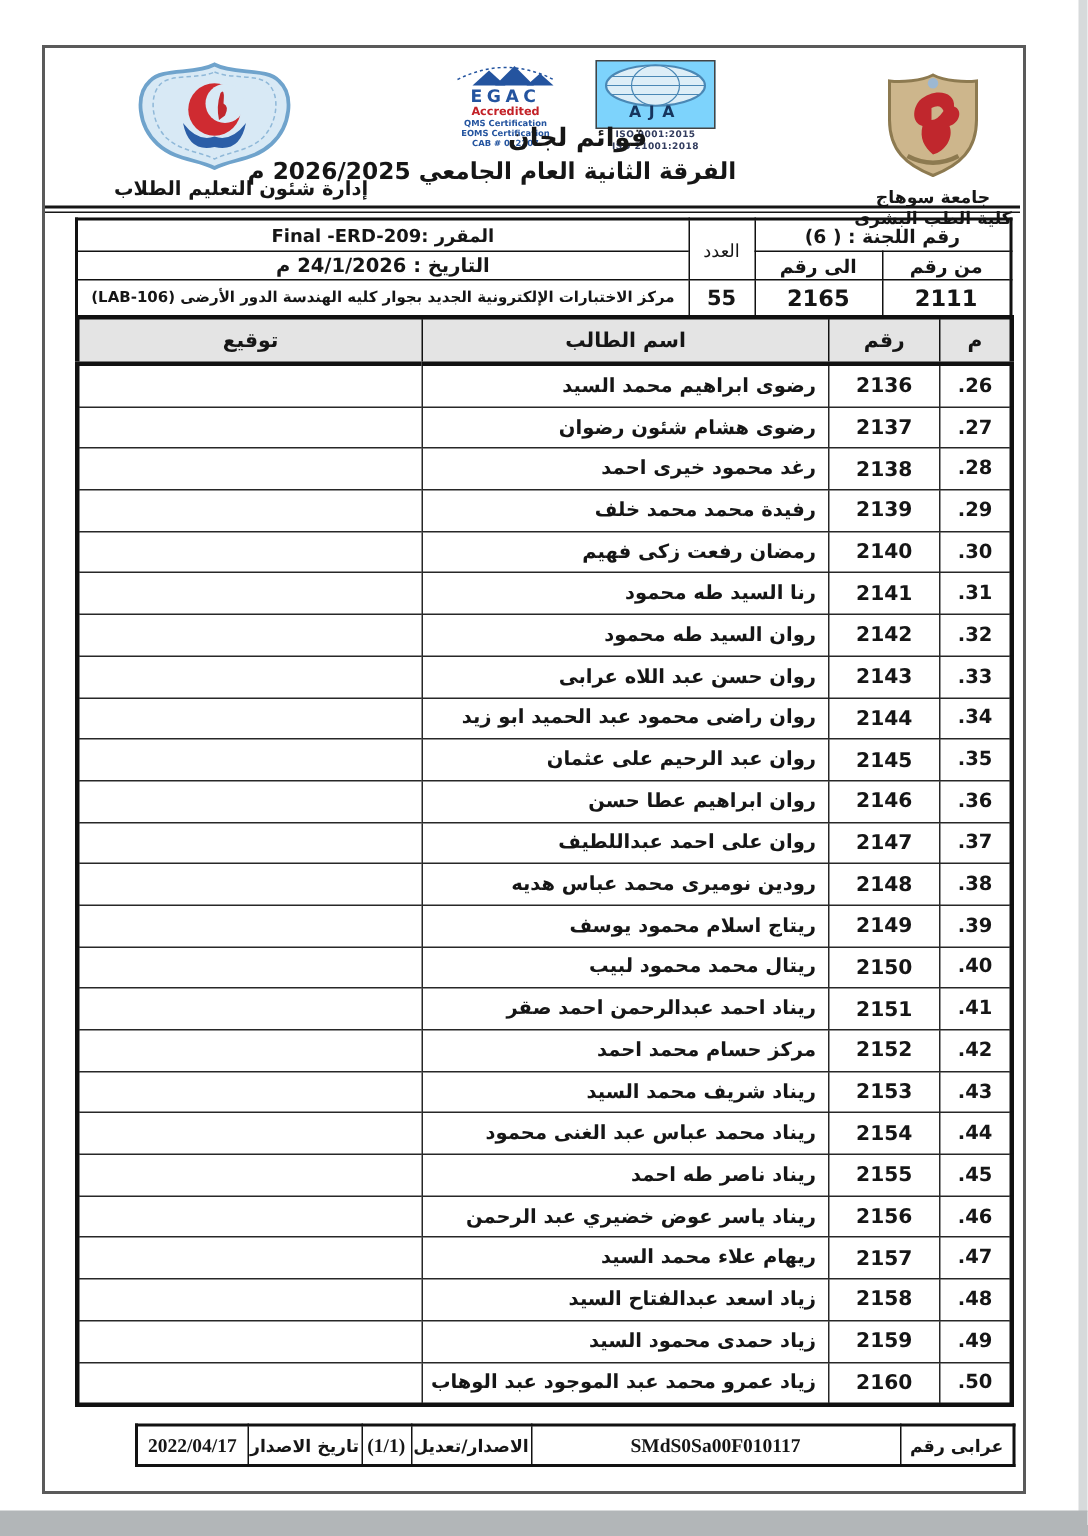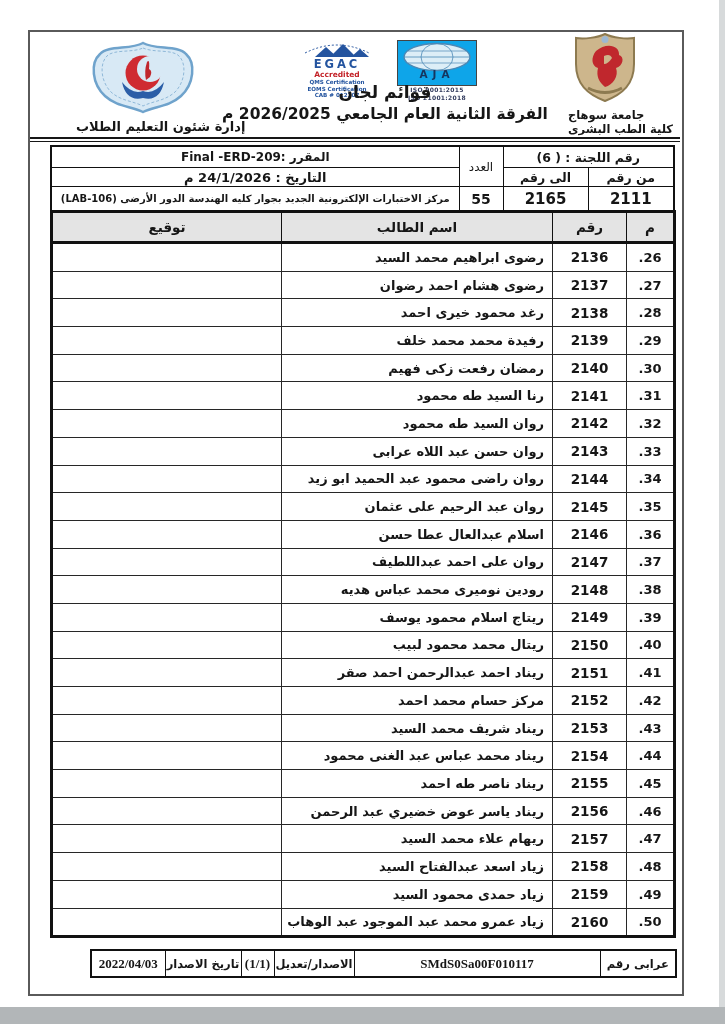--- a/index.html
+++ b/index.html
@@ -5,27 +5,27 @@
   html,body{margin:0;padding:0;background:#fff;}
   body{width:725px;height:1024px;position:relative;font-family:"DejaVu Sans",sans-serif;color:#161616;overflow:hidden;}
   .page{position:absolute;inset:0;background:#ffffff;}
   .right-band{position:absolute;right:0;top:0;width:6px;height:1008px;background:#d7dadb;}
   .bottom-band{position:absolute;left:0;top:1007px;width:725px;height:17px;background:#b2b6b8;}
   .frame{position:absolute;left:28px;top:30px;width:652px;height:962px;border:2px solid #5a5a5a;background:#fff;}
 
   
   .logo-admin{position:absolute;left:76px;top:40px;width:134px;text-align:center;}
   .logo-admin .caption{font-size:13px;font-weight:bold;margin-top:1px;white-space:nowrap;}
-  .logo-univ{position:absolute;left:568px;top:30px;width:108px;text-align:left;}
+  .logo-univ{position:absolute;left:568px;top:46px;width:108px;text-align:center;}
   .logo-univ .caption{font-size:11.5px;font-weight:bold;line-height:1.18;margin-top:1px;}
   .center-logos{position:absolute;left:285px;top:40px;width:200px;display:flex;justify-content:center;align-items:flex-start;gap:16px;}
-  .aja-box{border:1px solid #444;padding:1px 2px;background:#0ea5e9;text-decoration:underline;}
+  .aja-box{border:1px solid #444;padding:1px 2px;background:#7dd3fc;text-decoration:underline;}
   .aja-iso{font-size:6px;font-weight:bold;color:#323c5e;line-height:1.25;text-align:center;letter-spacing:.3px;}
   .doc-title{position:absolute;left:285px;top:82px;width:200px;text-align:center;font-size:17px;font-weight:bold;}
-  .doc-subtitle{position:absolute;left:165px;top:105px;width:440px;text-align:center;font-size:15.5px;font-weight:bold;direction:rtl;}
+  .doc-subtitle{position:absolute;left:165px;top:105px;width:440px;text-align:left;font-size:15.5px;font-weight:bold;direction:rtl;}
   .header-rule{position:absolute;left:30px;top:137px;width:650px;height:2px;border-top:2px solid #161616;border-bottom:1px solid #161616;}
 
   
   .info-table{position:absolute;left:50px;top:145px;}
   .info-table table{border-collapse:collapse;table-layout:fixed;width:623px;border:2px solid #111;direction:rtl;}
   .info-table td{border:1px solid #111;padding:0 3px;text-align:center;vertical-align:middle;overflow:hidden;white-space:nowrap;}
   .cell-committee{font-size:12.5px;font-weight:bold;height:20px;margin-left:40px;}
   .cell-count-label{font-size:12px;font-weight:normal;}
   .cell-course{font-size:12px;font-weight:bold;height:20px;}
   .cell-range-label{font-size:12.5px;font-weight:bold;height:18px;}
@@ -167,21 +167,21 @@
       <tbody>
           <tr>
             <td class="td-serial">26.</td>
             <td class="td-number">2136</td>
             <td class="td-name">رضوى ابراهيم محمد السيد</td>
             <td class="td-sign"></td>
           </tr>
           <tr>
             <td class="td-serial">27.</td>
             <td class="td-number">2137</td>
-            <td class="td-name">رضوى هشام احمد رضوان</td>
+            <td class="td-name">رضوى هشام شئون رضوان</td>
             <td class="td-sign"></td>
           </tr>
           <tr>
             <td class="td-serial">28.</td>
             <td class="td-number">2138</td>
             <td class="td-name">رغد محمود خيرى احمد</td>
             <td class="td-sign"></td>
           </tr>
           <tr>
             <td class="td-serial">29.</td>
@@ -221,21 +221,21 @@
           </tr>
           <tr>
             <td class="td-serial">35.</td>
             <td class="td-number">2145</td>
             <td class="td-name">روان عبد الرحيم على عثمان</td>
             <td class="td-sign"></td>
           </tr>
           <tr>
             <td class="td-serial">36.</td>
             <td class="td-number">2146</td>
-            <td class="td-name">اسلام عبدالعال عطا حسن</td>
+            <td class="td-name">روان ابراهيم عطا حسن</td>
             <td class="td-sign"></td>
           </tr>
           <tr>
             <td class="td-serial">37.</td>
             <td class="td-number">2147</td>
             <td class="td-name">روان على احمد عبداللطيف</td>
             <td class="td-sign"></td>
           </tr>
           <tr>
             <td class="td-serial">38.</td>
@@ -329,18 +329,18 @@
           <col style="width:76px">
           <col style="width:74px">
         </colgroup>
       <tbody>
           <tr>
         <td class="ft-label">عرابى رقم</td>
         <td class="ft-serif" dir="ltr">SMdS0Sa00F010117</td>
         <td class="ft-label">الاصدار/تعديل</td>
         <td class="ft-serif" dir="ltr">(1/1)</td>
         <td class="ft-label">تاريخ الاصدار</td>
-        <td class="ft-serif" dir="ltr">2022/04/03</td>
+        <td class="ft-serif" dir="ltr">2022/04/17</td>
       </tr>
     </tbody>
       </table>
   </div>
 </div>
 
 </body></html>

